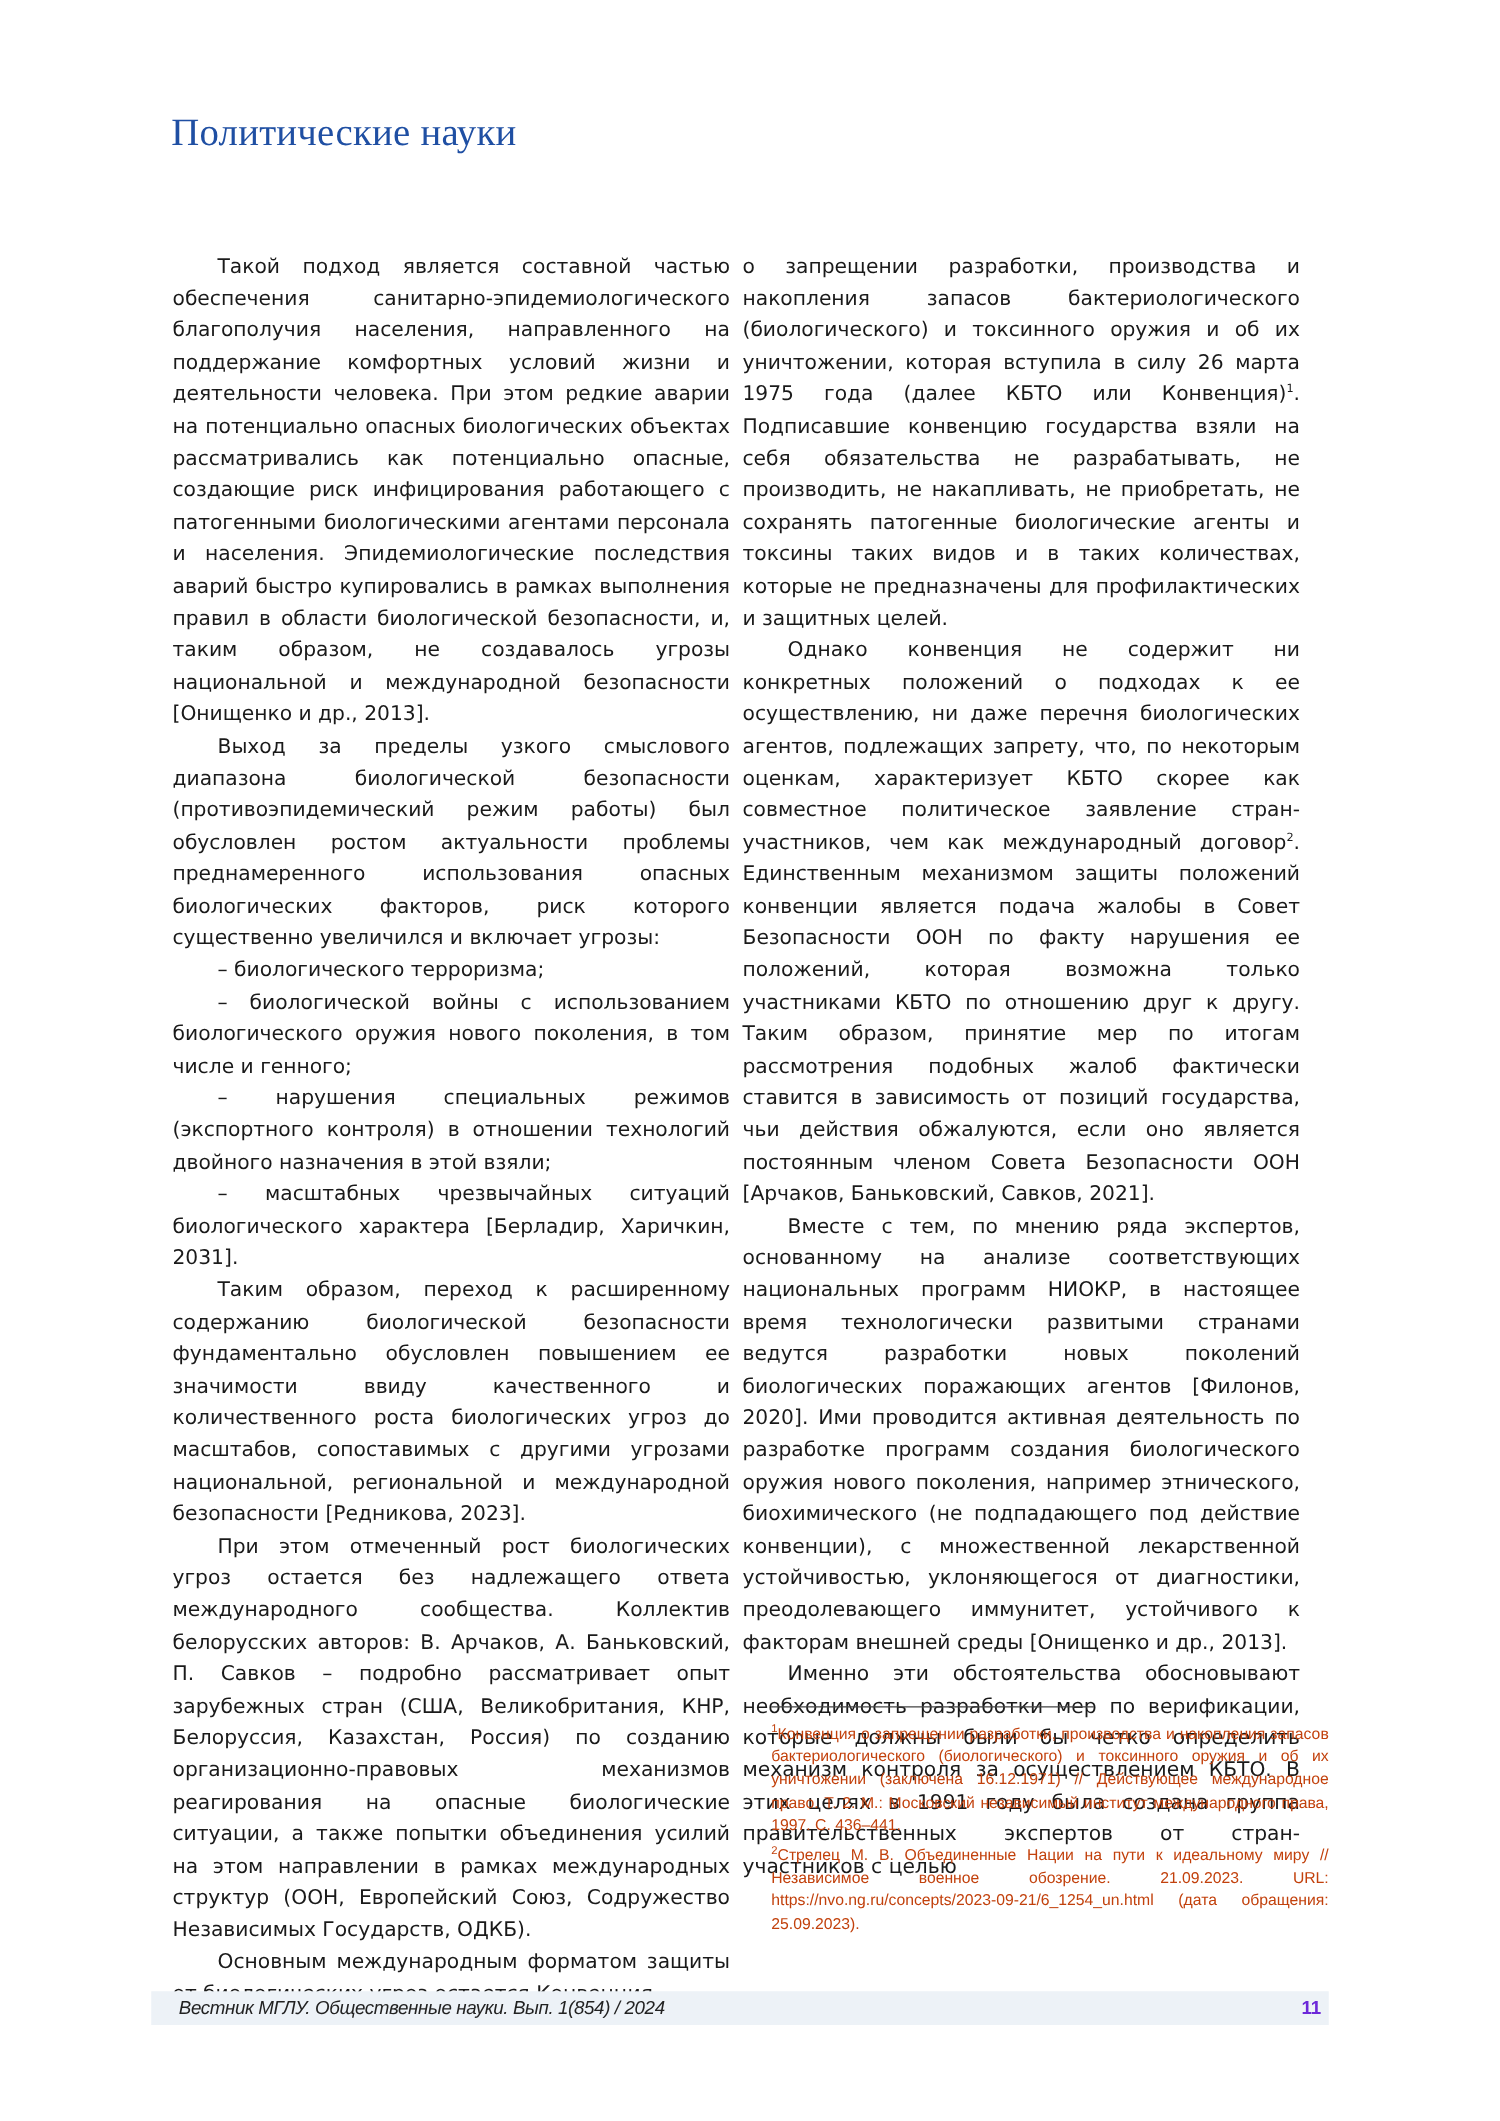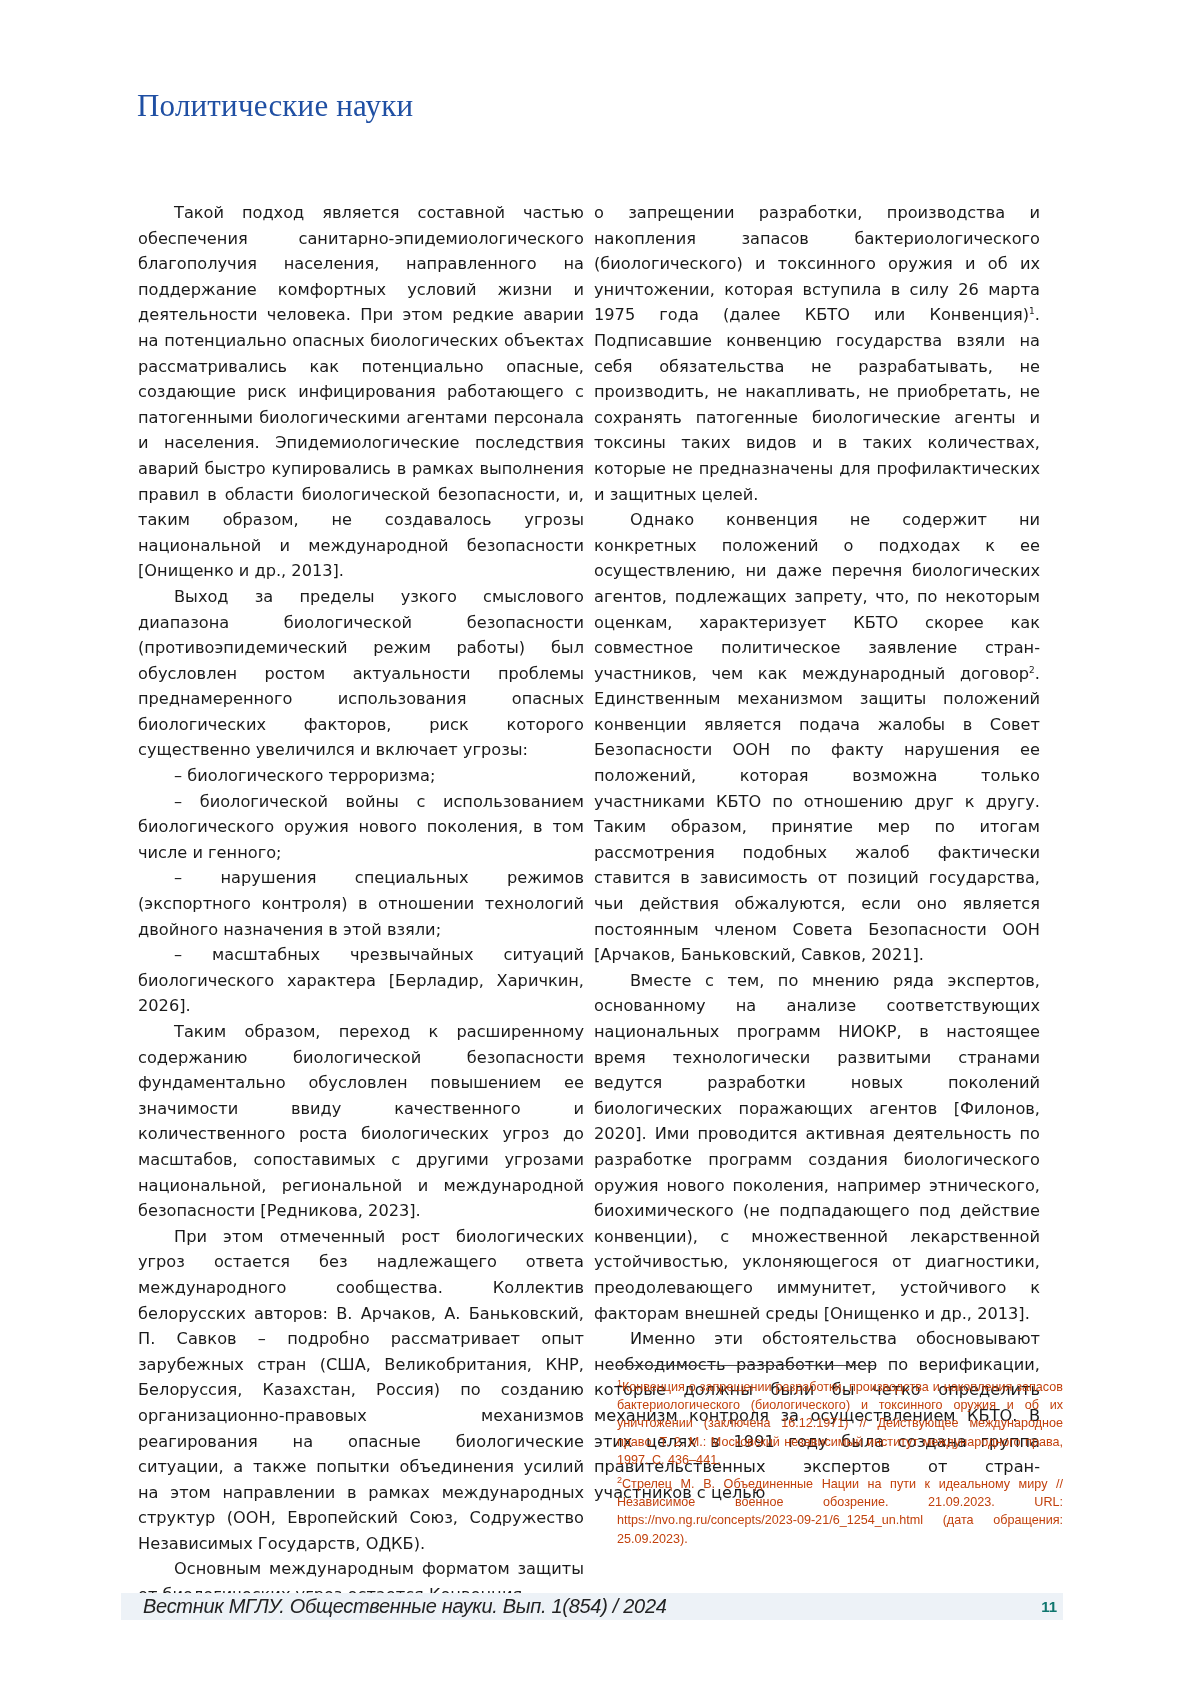--- a/index.html
+++ b/index.html
@@ -14,36 +14,36 @@
   .col p { margin: 0; text-indent: 36px; }
   .col p.noindent { text-indent: 0; }
   .col p.bullet { text-indent: 36px; }
   sup { font-size: 9px; line-height: 0; vertical-align: super; }
   .fn-rule { position: absolute; left: 617px; top: 1365px; width: 258px; height: 0; border-top: 1.5px solid #444; }
   .footnotes { position: absolute; left: 617px; top: 1378px; width: 446px; font-family: "Liberation Sans", sans-serif;
          font-size: 12.6px; line-height: 18.2px; color: #c2410c; text-align: justify; }
   .footnotes p { margin: 0 0 6px 0; }
   .footer-band { position: absolute; left: 121px; top: 1593px; width: 942px; height: 27px; background: #edf2f7; }
   .footer-journal { position: absolute; left: 143px; top: 1593px; font-family: "Liberation Sans", sans-serif;
-         font-style: italic; font-size: 20px; line-height: 27px; color: #222; letter-spacing: -0.3px; }
+         font-style: italic; font-size: 15px; line-height: 27px; color: #222; letter-spacing: -0.3px; }
   .footer-page { position: absolute; right: 143px; top: 1593px; font-family: "Liberation Sans", sans-serif;
-         font-size: 15px; line-height: 27px; color: #0f766e; font-weight: bold; }
+         font-size: 15px; line-height: 27px; color: #6d28d9; font-weight: bold; }
 </style>
 </head>
 <body>
 
 <h1 class="section-title">Политические науки</h1>
 
 <div class="col col-left">
   <p>Такой подход является составной частью обеспечения санитарно-эпидемиологического благополучия населения, направленного на поддержание комфортных условий жизни и деятельности человека. При этом редкие аварии на потенциально опасных биологических объектах рассматривались как потенциально опасные, создающие риск инфицирования работающего с патогенными биологическими агентами персонала и населения. Эпидемиологические последствия аварий быстро купировались в рамках выполнения правил в области биологической безопасности, и, таким образом, не создавалось угрозы национальной и международной безопасности [Онищенко и др., 2013].</p>
   <p>Выход за пределы узкого смыслового диапазона биологической безопасности (противоэпидемический режим работы) был обусловлен ростом актуальности проблемы преднамеренного использования опасных биологических факторов, риск которого существенно увеличился и включает угрозы:</p>
   <p class="bullet">– биологического терроризма;</p>
   <p class="bullet">– биологической войны с использованием биологического оружия нового поколения, в том числе и генного;</p>
   <p class="bullet">– нарушения специальных режимов (экспортного контроля) в отношении технологий двойного назначения в этой взяли;</p>
-  <p class="bullet">– масштабных чрезвычайных ситуаций биологического характера [Берладир, Харичкин, 2026].</p>
+  <p class="bullet">– масштабных чрезвычайных ситуаций биологического характера [Берладир, Харичкин, 2031].</p>
   <p>Таким образом, переход к расширенному содержанию биологической безопасности фундаментально обусловлен повышением ее значимости ввиду качественного и количественного роста биологических угроз до масштабов, сопоставимых с другими угрозами национальной, региональной и международной безопасности [Редникова, 2023].</p>
   <p>При этом отмеченный рост биологических угроз остается без надлежащего ответа международного сообщества. Коллектив белорусских авторов: В. Арчаков, А. Баньковский, П. Савков – подробно рассматривает опыт зарубежных стран (США, Великобритания, КНР, Белоруссия, Казахстан, Россия) по созданию организационно-правовых механизмов реагирования на опасные биологические ситуации, а также попытки объединения усилий на этом направлении в рамках международных структур (ООН, Европейский Союз, Содружество Независимых Государств, ОДКБ).</p>
   <p>Основным международным форматом защиты от биологических угроз остается Конвенция</p>
 </div>
 
 <div class="col col-right">
   <p class="noindent"><span>о запрещении разработки, производства и накопления запасов бактериологического (биологического) и токсинного оружия и об их уничтожении, которая вступила в силу 26 марта 1975 года (далее КБТО или Конвенция)</span><sup>1</sup><span>. Подписавшие конвенцию государства взяли на себя обязательства не разрабатывать, не производить, не накапливать, не приобретать, не сохранять патогенные биологические агенты и токсины таких видов и в таких количествах, которые не предназначены для профилактических и защитных целей.</span></p>
   <p><span>Однако конвенция не содержит ни конкретных положений о подходах к ее осуществлению, ни даже перечня биологических агентов, подлежащих запрету, что, по некоторым оценкам, характеризует КБТО скорее как совместное политическое заявление стран-участников, чем как международный договор</span><sup>2</sup><span>. Единственным механизмом защиты положений конвенции является подача жалобы в Совет Безопасности ООН по факту нарушения ее положений, которая возможна только участниками КБТО по отношению друг к другу. Таким образом, принятие мер по итогам рассмотрения подобных жалоб фактически ставится в зависимость от позиций государства, чьи действия обжалуются, если оно является постоянным членом Совета Безопасности ООН [Арчаков, Баньковский, Савков, 2021].</span></p>
   <p>Вместе с тем, по мнению ряда экспертов, основанному на анализе соответствующих национальных программ НИОКР, в настоящее время технологически развитыми странами ведутся разработки новых поколений биологических поражающих агентов [Филонов, 2020]. Ими проводится активная деятельность по разработке программ создания биологического оружия нового поколения, например этнического, биохимического (не подпадающего под действие конвенции), с множественной лекарственной устойчивостью, уклоняющегося от диагностики, преодолевающего иммунитет, устойчивого к факторам внешней среды [Онищенко и др., 2013].</p>
   <p>Именно эти обстоятельства обосновывают необходимость разработки мер по верификации, которые должны были бы четко определить механизм контроля за осуществлением КБТО. В этих целях в 1991 году была создана группа правительственных экспертов от стран-участников с целью</p>

